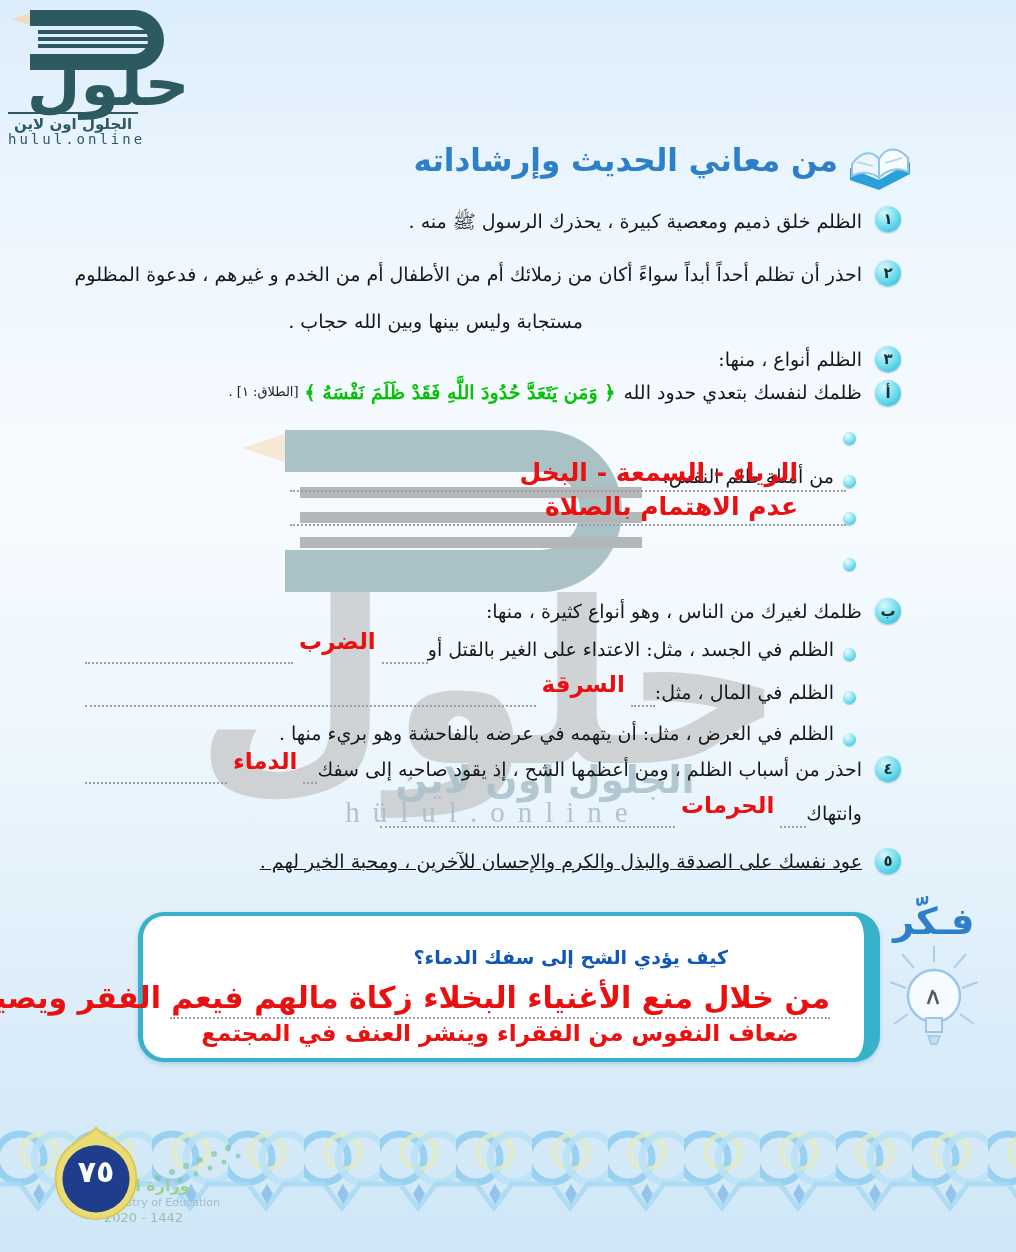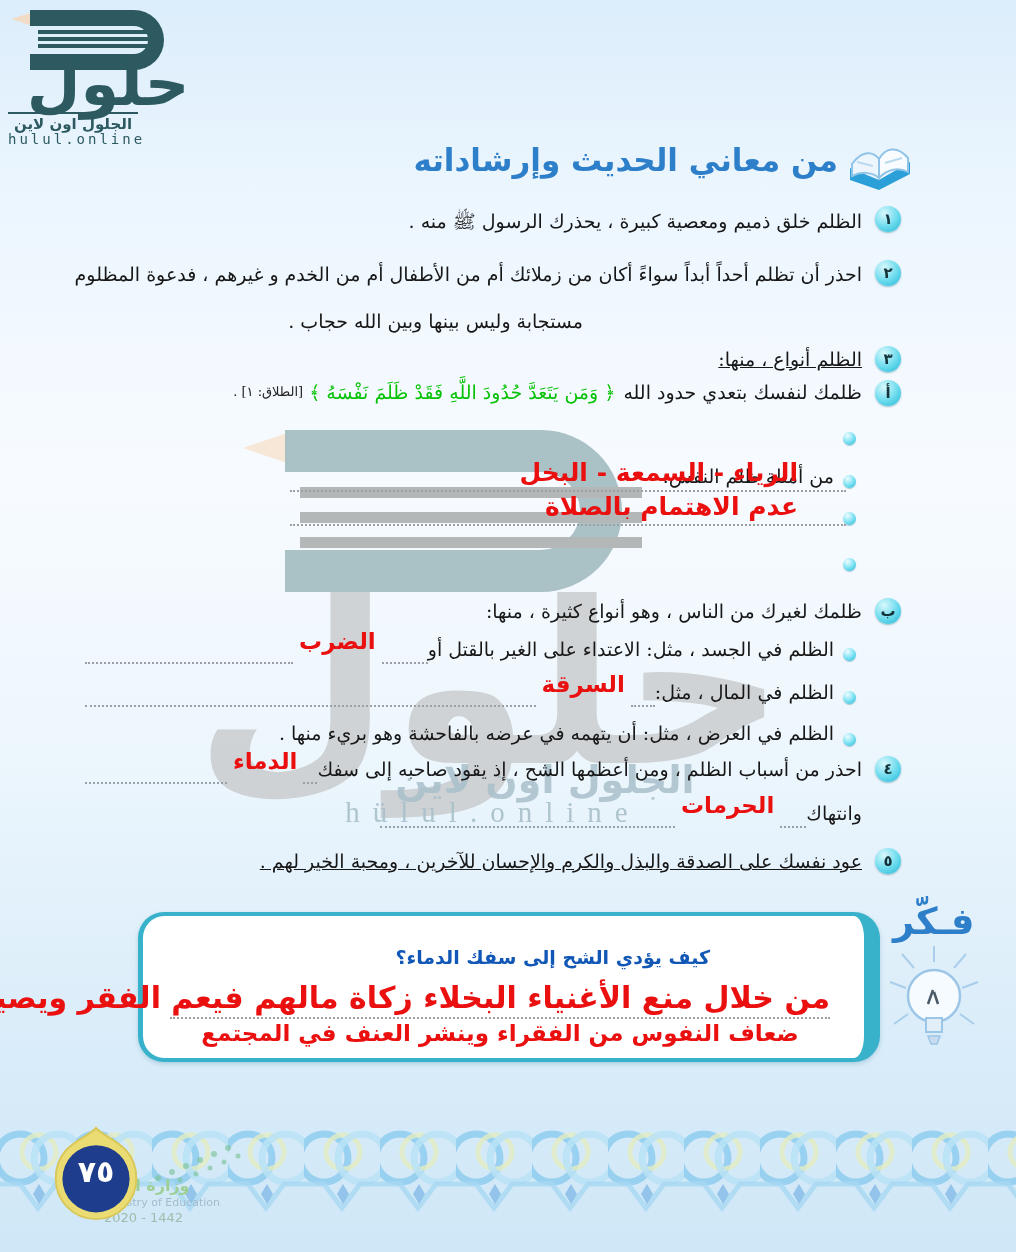--- a/index.html
+++ b/index.html
@@ -60,33 +60,33 @@
     background:radial-gradient(circle at 35% 28%,#d9f8fc,#6fdcee 52%,#39c2dd 85%);
     box-shadow:0 1px 2px rgba(0,80,110,.35);
     display:flex; align-items:center; justify-content:center;
     font-family:"DejaVu Sans", sans-serif; font-weight:bold; font-size:15px; color:#15333a;}
   .bullet{position:absolute; right:160px; width:13px; height:13px; z-index:2; border-radius:50%;
     background:radial-gradient(circle at 35% 28%,#eefcff,#7fe2f3 50%,#3cc3dd 85%);
     box-shadow:0 1px 1px rgba(0,80,110,.3);}
   .red{color:#ea1010; font-family:"DejaVu Sans", sans-serif; font-weight:bold;}
   .red.inline{font-size:23px; position:relative; top:-7px; white-space:nowrap; padding:0 6px;}
   .red.big{font-size:25px;}
-  .green{color:#06c206; font-weight:normal; white-space:nowrap;}
+  .green{color:#06c206; font-weight:bold; white-space:nowrap;}
   .ref{font-size:13px; color:#222; white-space:nowrap; margin-right:6px;text-align:right;}
   .ansrow{position:absolute; right:170px; width:556px; height:34px; z-index:2;
     border-bottom:2px dotted #9aa0a6; text-align:right; padding-left:0;}
   .ansrow .red.big{margin-right:48px; line-height:34px;}
   
   .think-box{position:absolute; left:138px; top:912px; width:742px; height:150px; z-index:2;
     background:#ffffff; border:4px solid #38b2cb; border-left:5px solid #38b2cb;
     border-right:16px solid #38b2cb; border-radius:26px;
     box-shadow:0 2px 4px rgba(40,120,150,.25); box-sizing:border-box;}
   .think-label{position:absolute; left:893px; top:900px; z-index:3;
     font-family:"DejaVu Sans", sans-serif; font-weight:bold; font-size:37px; color:#2e7fc9;}
-  .think-question{position:absolute; right:306px; top:946px; z-index:3;
+  .think-question{position:absolute; right:288px; top:946px; z-index:3;
     font-family:"DejaVu Sans", sans-serif; font-weight:bold; font-size:19px; color:#1157b5;
     white-space:nowrap;}
   .think-ans1{position:absolute; left:170px; top:980px; width:660px; z-index:3; text-align:right;
     font-family:"DejaVu Sans", sans-serif; font-weight:bold; font-size:30px; color:#ea1010;
     border-bottom:2px dotted #9aa0a6; padding-bottom:2px; white-space:nowrap;}
   .think-ans2{position:absolute; left:170px; top:1020px; width:660px; z-index:3; text-align:center;
     font-family:"DejaVu Sans", sans-serif; font-weight:bold; font-size:23px; color:#ea1010;
     white-space:nowrap;}
   .bulb{position:absolute; left:888px; top:944px; z-index:3;}
   
@@ -141,21 +141,21 @@
   <div class="header-title">من معاني الحديث وإرشاداته</div>
 
   <div class="num" style="top:206px;">١</div>
   <div class="row nowrap" style="top:205px; right:154px;">الظلم خلق ذميم ومعصية كبيرة ، يحذرك الرسول ﷺ منه .</div>
 
   <div class="num" style="top:260px;">٢</div>
   <div class="row nowrap" style="top:305px; right:433px;">مستجابة وليس بينها وبين الله حجاب .</div>
   <div class="row nowrap" style="top:258px; right:154px;">احذر أن تظلم أحداً أبداً سواءً أكان من زملائك أم من الأطفال أم من الخدم و غيرهم ، فدعوة المظلوم</div>
 
   <div class="num" style="top:346px;">٣</div>
-  <div class="row nowrap" style="top:343px; right:154px;text-decoration:underline;">الظلم أنواع ، منها:</div>
+  <div class="row nowrap" style="top:343px; right:154px;">الظلم أنواع ، منها:</div>
 
   <div class="num" style="top:380px;">أ</div>
   <div class="row flexrow" style="top:377px; right:154px;">
     <span class="t">ظلمك لنفسك بتعدي حدود الله</span>
     <span class="green" style="margin-right:8px; line-height:30px;">﴿ وَمَن يَتَعَدَّ حُدُودَ اللَّهِ فَقَدْ ظَلَمَ نَفْسَهُ ﴾</span>
     <span class="ref" style="line-height:30px;">[الطلاق: ١] .</span>
   </div>
 
   <div class="bullet" style="top:432px;"></div>
   <div class="row nowrap" style="top:424px; right:182px;margin-top:36px;">من أمثلة ظلم النفس:</div>

